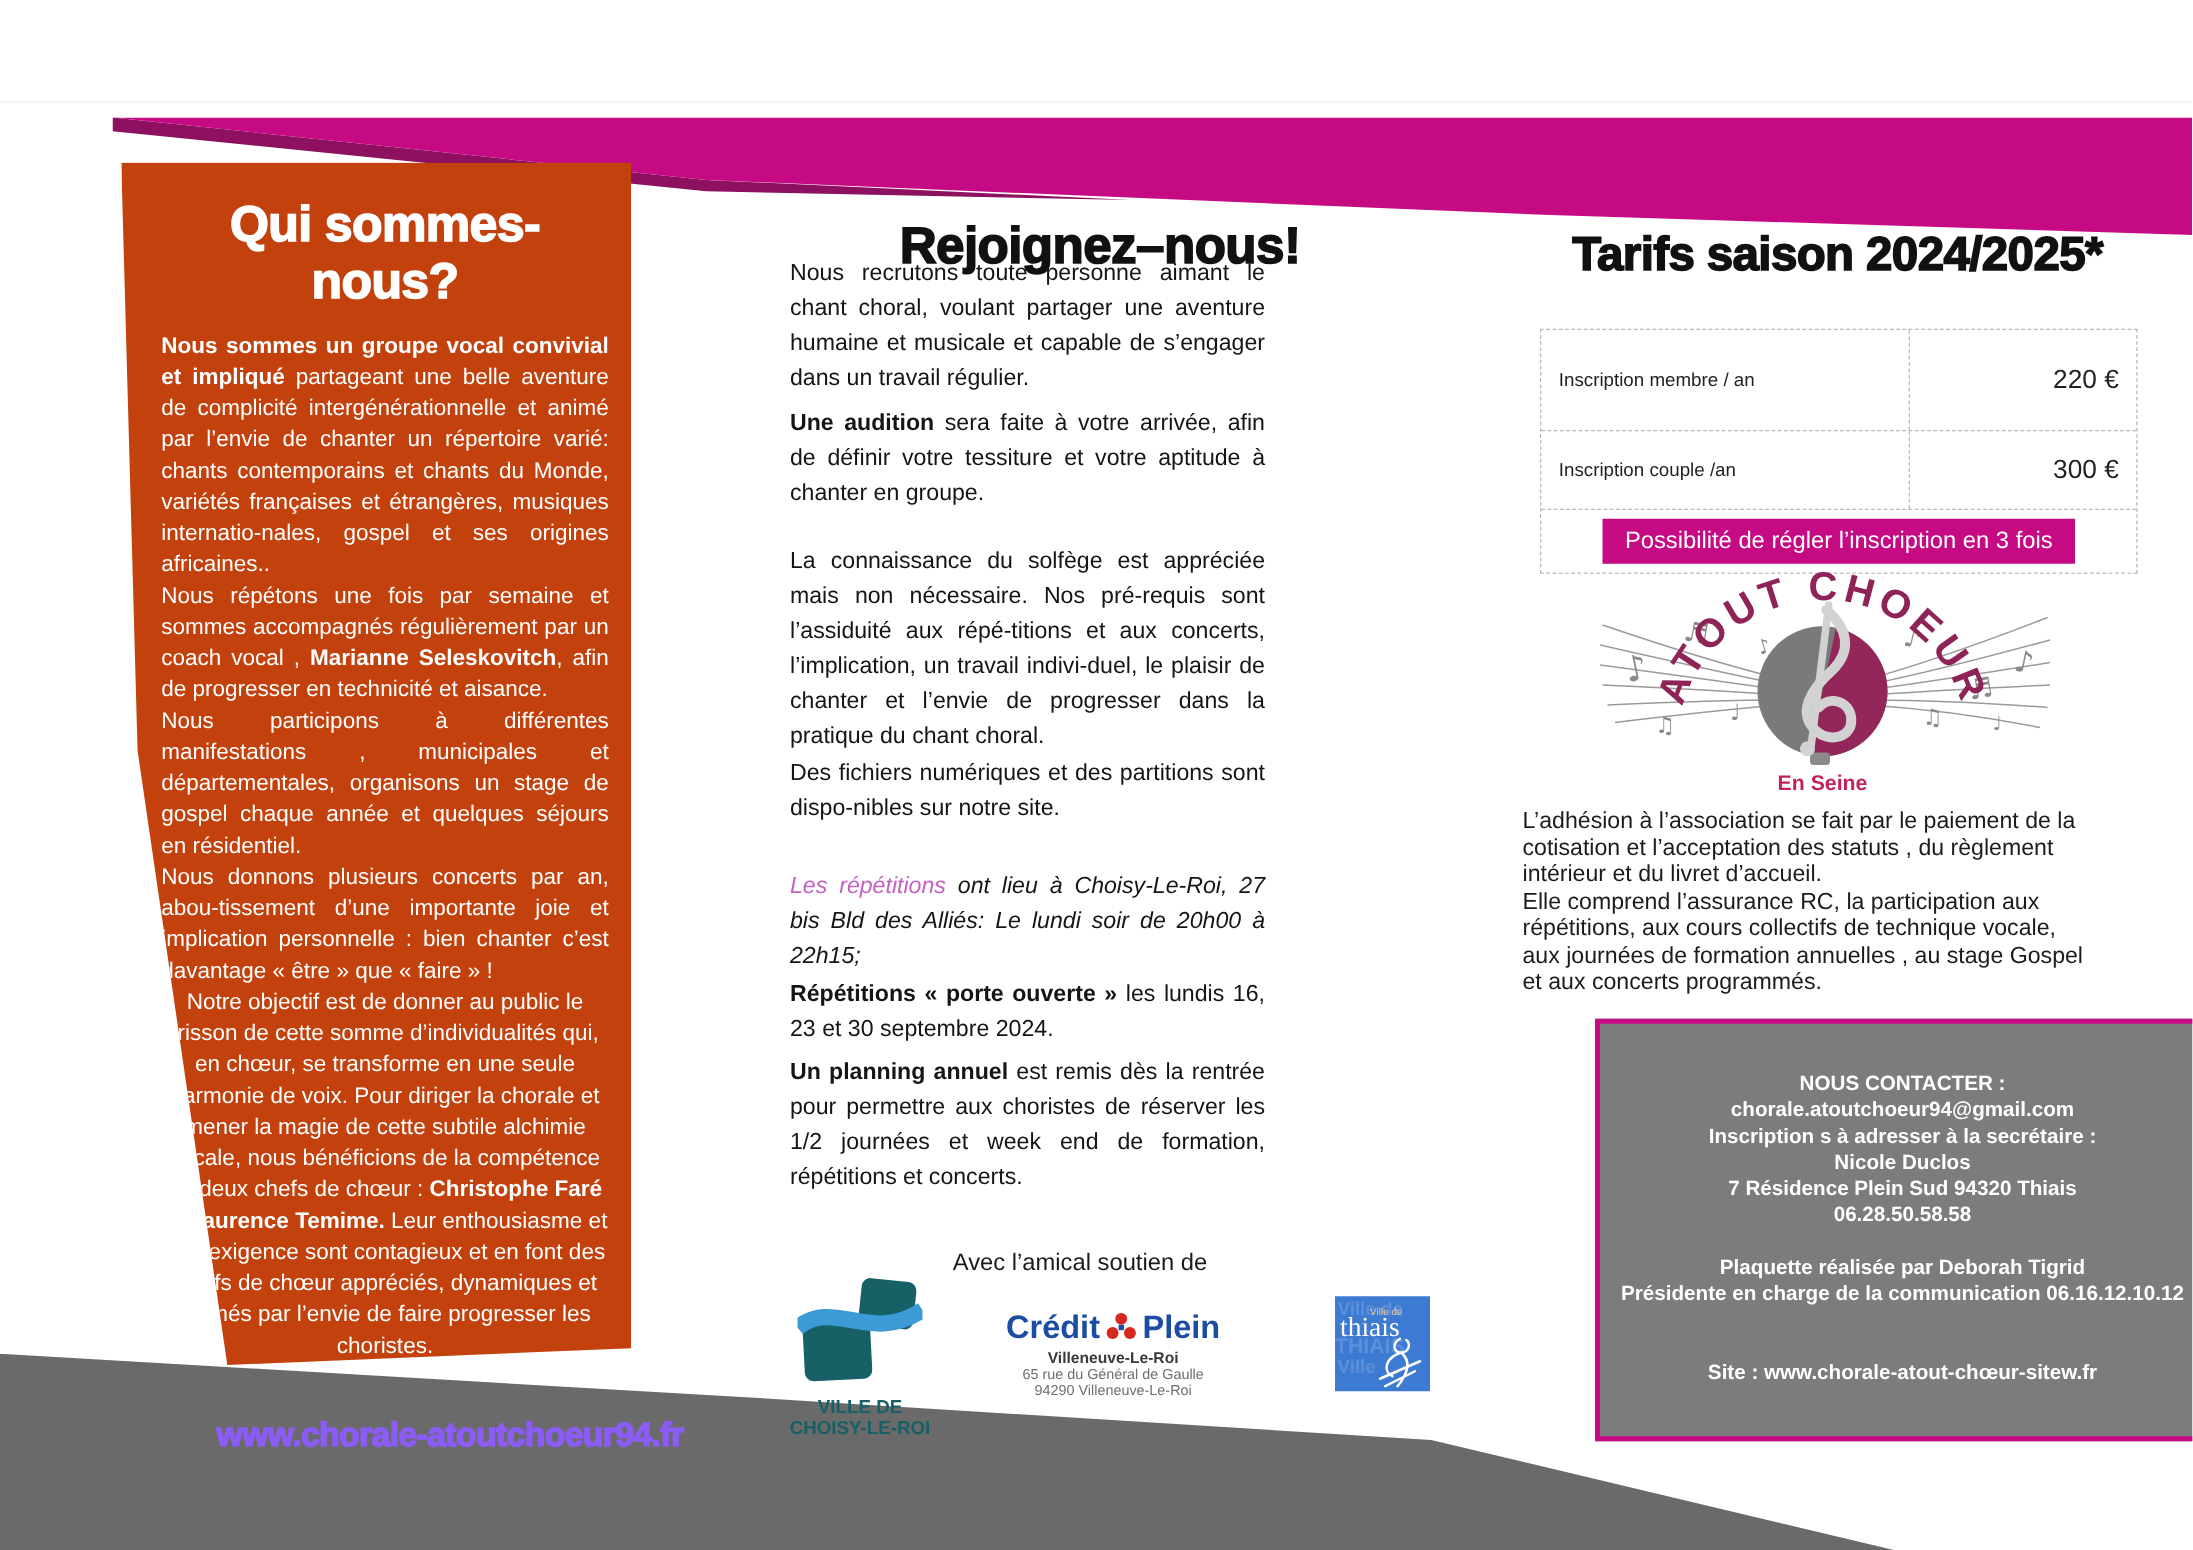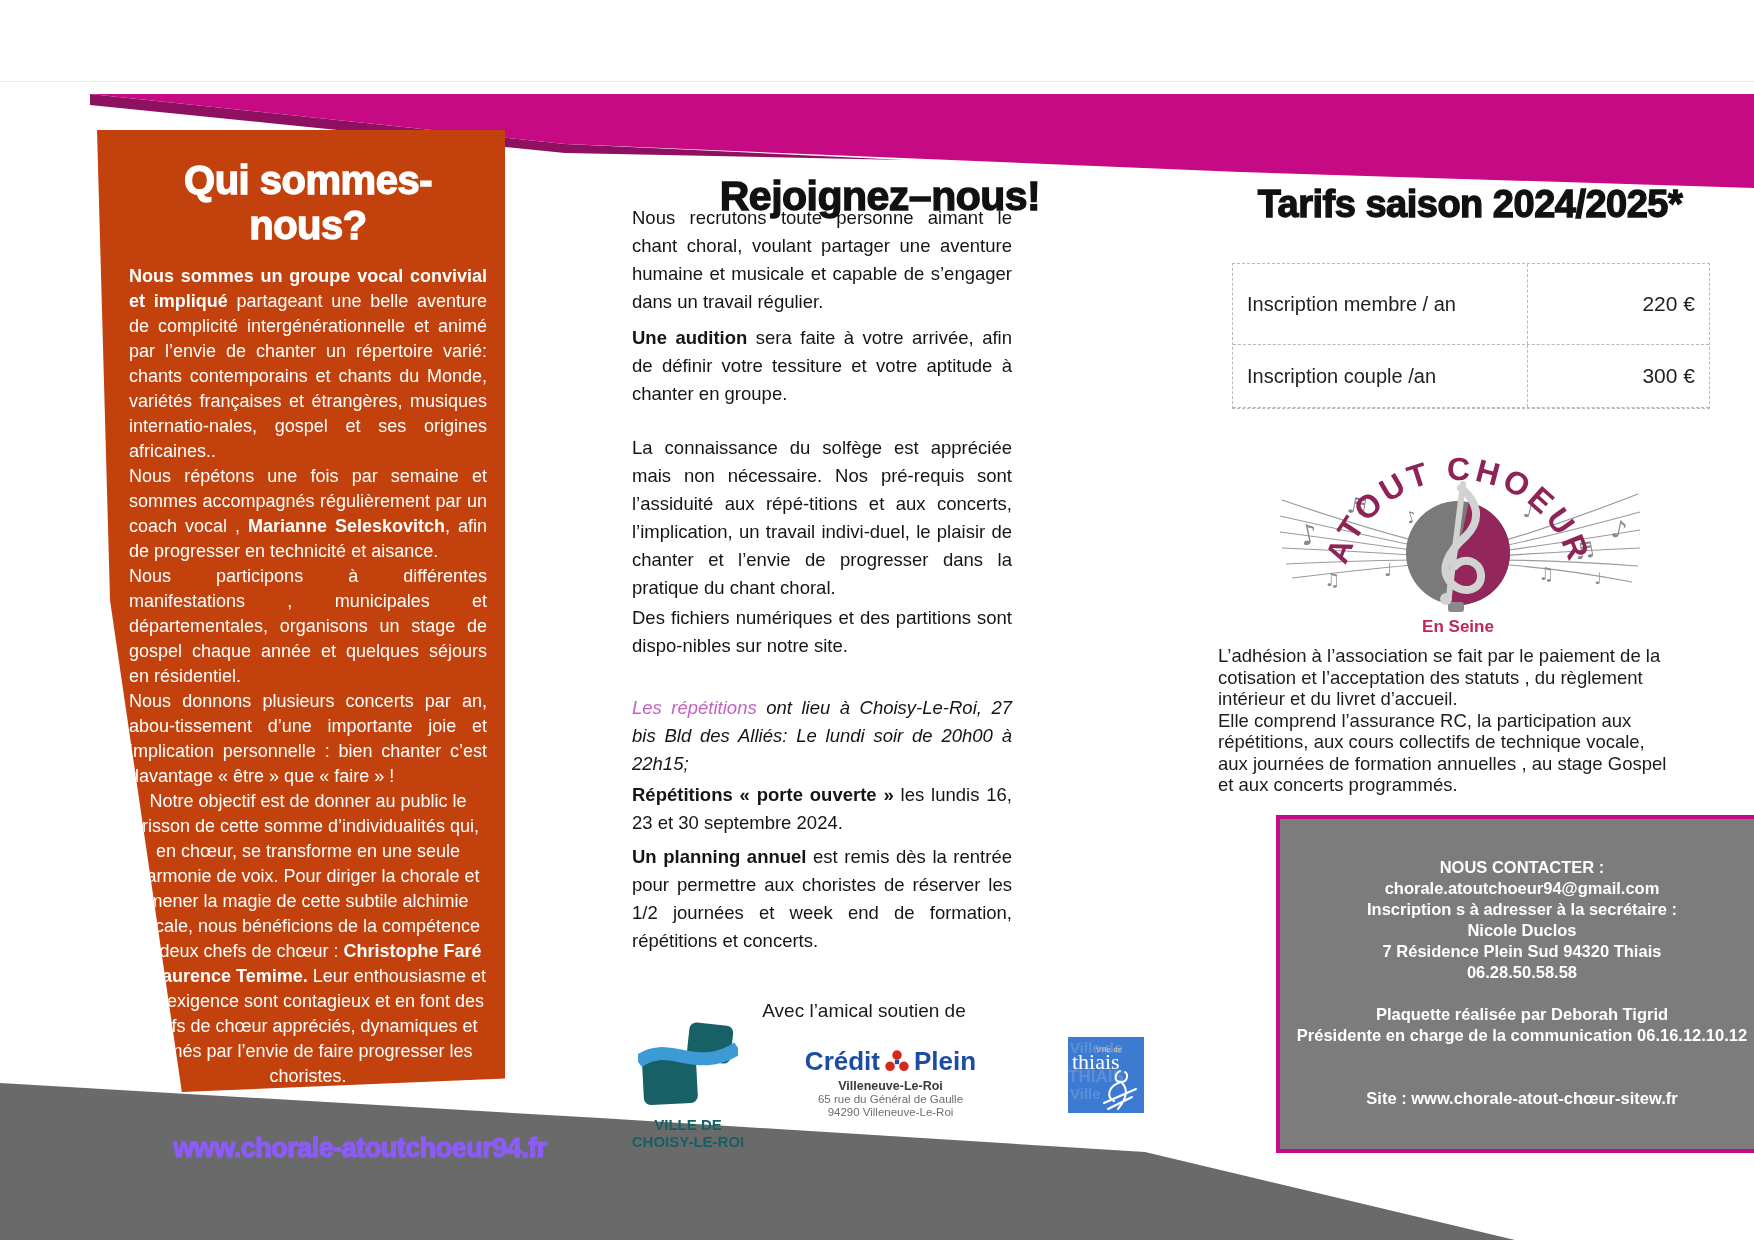--- a/index.html
+++ b/index.html
@@ -51,21 +51,21 @@
   .thiais-name{position:absolute;left:4px;top:12px;color:#fff;font-size:22px;font-family:"Liberation Serif",serif;}
   .thiais-bird{position:absolute;right:2px;bottom:0;}
 
   
   .right-heading{left:1235px;top:158px;width:470px;text-align:center;font-size:38px;color:#111;}
   .tarif-table{left:1232px;top:263px;width:478px;border:1.5px dashed #b9b9b9;box-sizing:border-box;}
   .t-row{display:flex;align-items:center;}
   .t-row.r1{height:80px;border-bottom:1.5px dashed #b9b9b9;}
   .t-row.r2{height:62px;border-bottom:1.5px dashed #b9b9b9;}
   .t-row.r3{height:50px;justify-content:center;}
-  .t-label{flex:0 0 280px;padding-left:14px;font-size:20px;color:#222;border-right:1.5px dashed #b9b9b9;align-self:stretch;display:flex;align-items:center;}
+  .t-label{flex:0 0 280px;padding-left:14px;font-size:15px;color:#222;border-right:1.5px dashed #b9b9b9;align-self:stretch;display:flex;align-items:center;}
   .t-value{flex:1;text-align:right;padding-right:14px;font-size:21px;color:#222;}
   .banner{background:#c60a84;color:#fff;font-size:19px;width:378px;height:36px;line-height:36px;text-align:center;}
 
   .logo-ac{left:1280px;top:448px;width:364px;height:192px;}
   .adhesion{left:1218px;top:645px;width:502px;font-size:18.5px;line-height:21.5px;color:#1c1c1c;}
 
   .contact-box{left:1276px;top:815px;width:492px;height:338px;background:#7c7c7c;border:4px solid #c60a84;
     box-sizing:border-box;color:#fff;text-align:center;font-weight:bold;font-size:16.5px;line-height:21px;padding-top:38px;}
   .contact-box .g1{margin-bottom:21px;}
   .contact-box .g2{margin-bottom:42px;}
@@ -144,20 +144,23 @@
   <h1 class="abs right-heading heavy">Tarifs saison 2024/2025*</h1>
 
   <div class="abs tarif-table">
     <div class="t-row r1">
       <div class="t-label">Inscription  membre / an</div>
       <div class="t-value">220  €</div>
     </div>
     <div class="t-row r2">
       <div class="t-label">Inscription couple /an</div>
       <div class="t-value">300 €</div>
+    </div>
+    <div class="t-row r3">
+      <div class="banner">Possibilité de régler  l’inscription en 3 fois</div>
     </div>
   </div>
 
   <svg class="abs logo-ac" viewBox="0 0 364 192">
     <g stroke="#9a9a9a" stroke-width="1.2" fill="none">
       <path d="M2 52 Q 90 82 148 96"></path>
         <path d="M0 68 Q 88 88 146 100"></path>
         <path d="M0 84 Q 90 96 145 104"></path>
       <path d="M2 100 Q 92 104 144 108"></path>
         <path d="M6 116 Q 94 112 144 112"></path>

